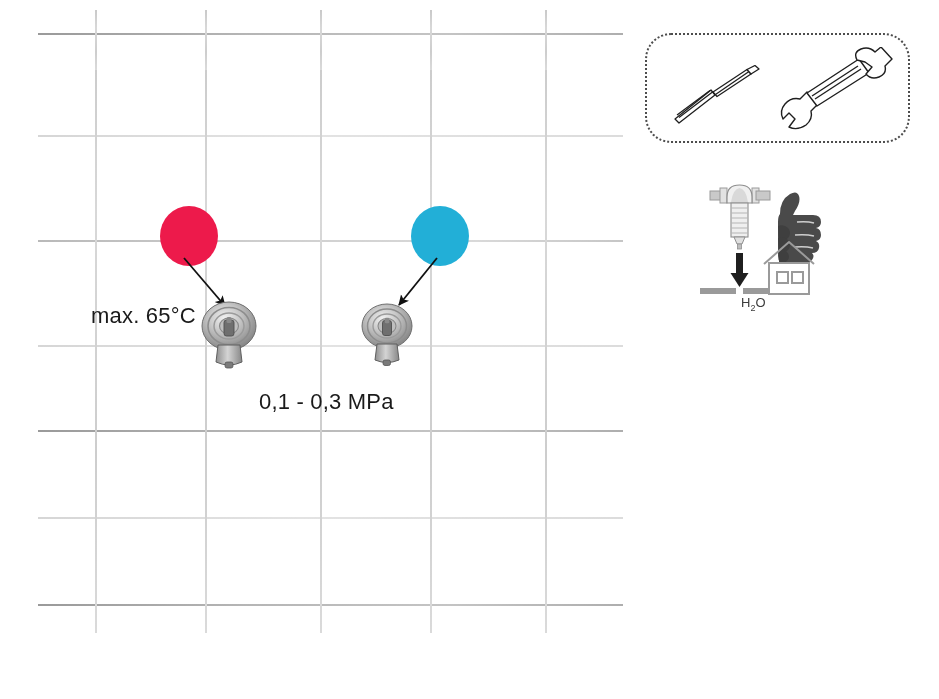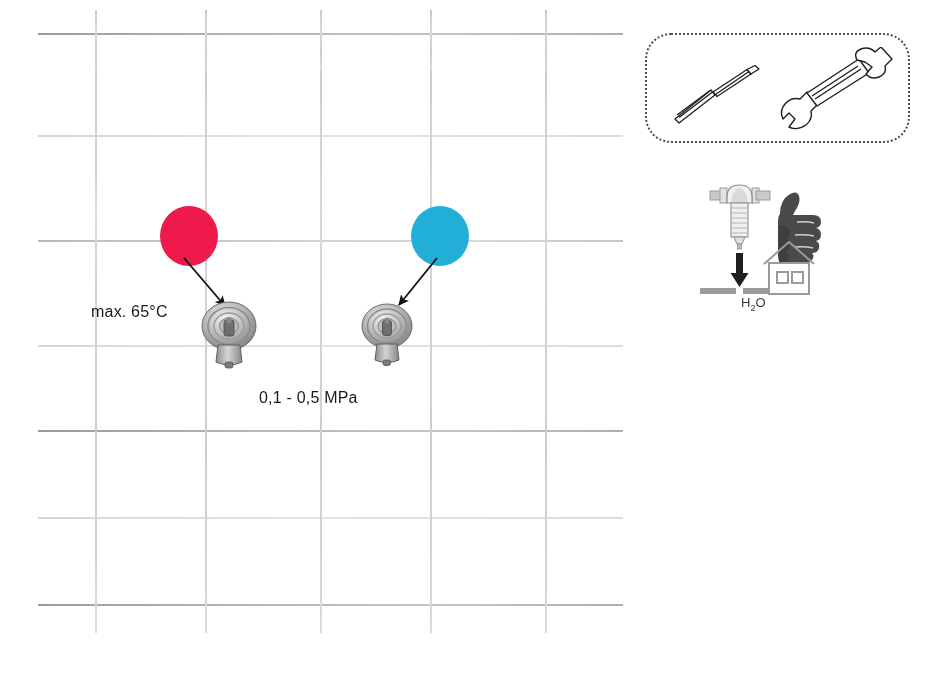--- a/index.html
+++ b/index.html
@@ -80,21 +80,21 @@
   .valve {
     position: absolute;
     overflow: visible;
   }
   #valve-hot  { left: 198px; top: 300px; }
   #valve-cold { left: 358px; top: 302px; }
 
   
   .wall-label {
     position: absolute;
-    font-size: 16px;
+    font-size: 22px;
     color: #1a1a1a;
     white-space: nowrap;
     letter-spacing: 0.2px;
   }
   #label-temperature { left: 91px; top: 303px; }
   #label-pressure    { left: 259px; top: 389px; }
 
   
   #tools-box {
     position: absolute;
@@ -225,21 +225,21 @@
     <ellipse cx="29" cy="24" rx="19.5" ry="17" fill="none" stroke="#8d8d8d" stroke-width="1.5"></ellipse>
     <ellipse cx="29" cy="24" rx="14" ry="12" fill="none" stroke="#9b9b9b" stroke-width="1.4"></ellipse>
     <ellipse cx="29" cy="24" rx="9" ry="7.5" fill="#bfbfbf" stroke="#8a8a8a" stroke-width="1.1"></ellipse>
     <rect x="24.5" y="18.5" width="9" height="15" rx="2.4" fill="#6f6f6f" stroke="#4f4f4f" stroke-width="0.9"></rect>
     <rect x="26.8" y="15.8" width="4.6" height="5.5" rx="1.4" fill="#8a8a8a"></rect>
     <path d="M19,42 L39,42 L41,58 Q29,63 17,58 Z" fill="url(#vs2)" stroke="#5f5f5f" stroke-width="1"></path>
     <rect x="25" y="58" width="7.5" height="5.5" rx="2" fill="#7a7a7a" stroke="#555555" stroke-width="0.8"></rect>
   </svg>
 
   <div class="wall-label" id="label-temperature">max. 65°C</div>
-  <div class="wall-label" id="label-pressure">0,1 - 0,5 MPa</div>
+  <div class="wall-label" id="label-pressure">0,1 - 0,3 MPa</div>
 </div>
 
 <div id="tools-box">
 
   <svg id="tool-screwdriver" width="105" height="62" viewBox="0 0 105 62">
     <g fill="none" stroke="#1f1f1f" stroke-width="1.3" stroke-linejoin="round">
 
       <path d="M6,54 L10,58 L46,30 L42,25 Z" fill="#ffffff"></path>
       <line x1="10" y1="52.5" x2="43.5" y2="27"></line>
       <line x1="8" y1="50" x2="41" y2="25.5"></line>

